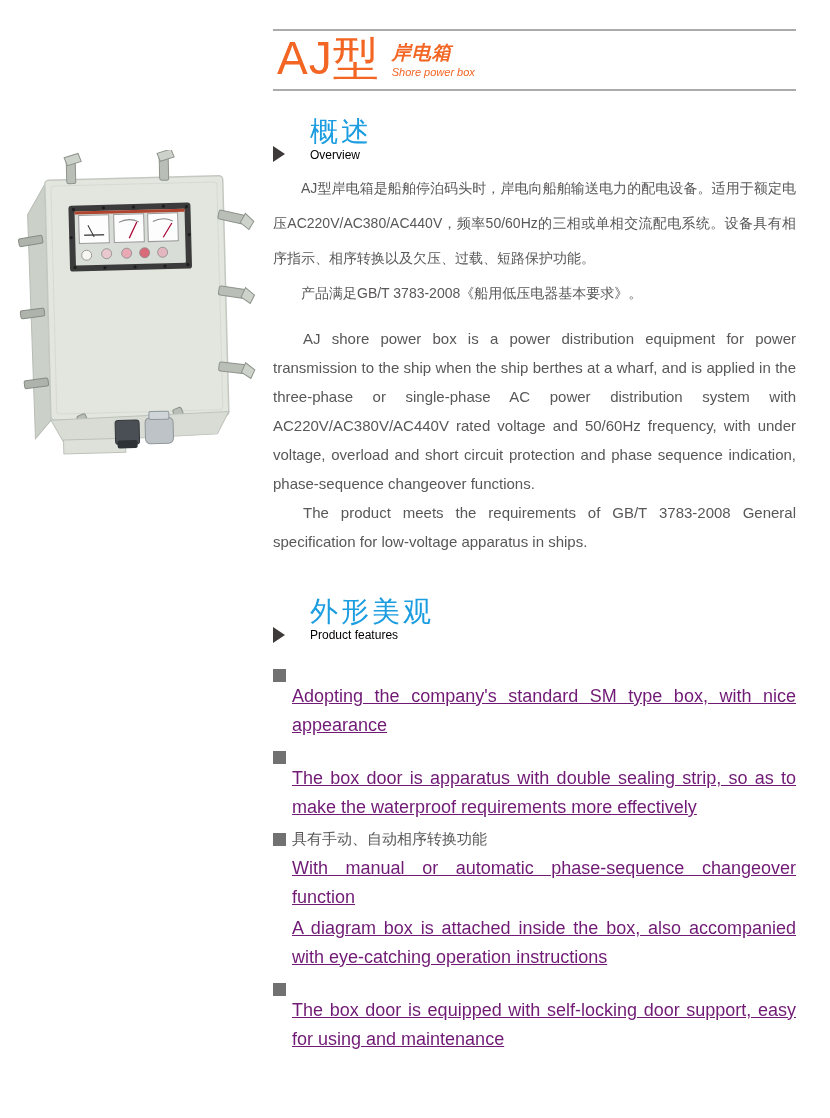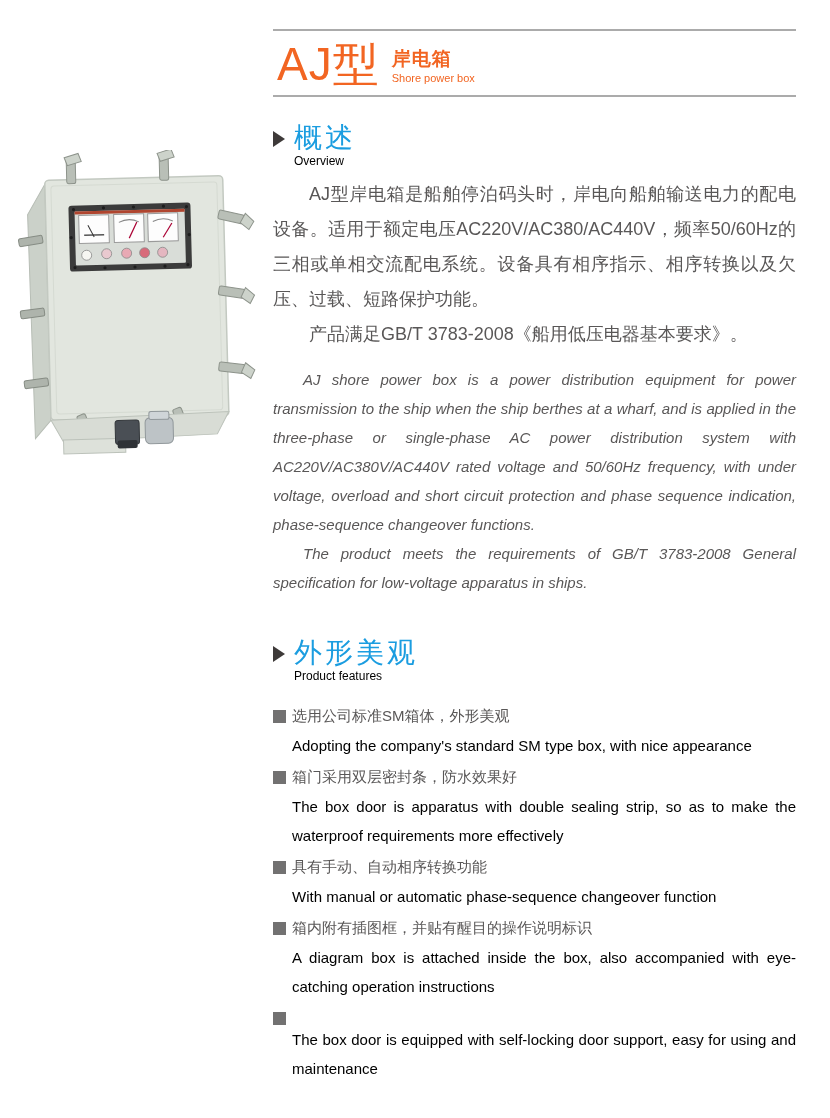--- a/index.html
+++ b/index.html
@@ -13,50 +13,50 @@
   
   .photo-col { position:absolute; left:8px; top:150px; width:255px; height:310px; }
   .photo-col svg { width:100%; height:100%; }
 
   
   .content-col { position:absolute; left:273px; top:0; width:523px; }
 
   .rule { height:2px; background:#ababab; }
   .rule.top { margin-top:29px; }
 
-  .title-row { display:flex; align-items:flex-end; gap:12px; padding:12px 0 8px 4px; }
+  .title-row { display:flex; align-items:flex-end; gap:12px; padding:6px 0 8px 4px; }
   .title-model { font-size:46px; line-height:0.95; color:#F26522; letter-spacing:1px; }
-  .title-sub { display:flex; flex-direction:column; padding-bottom:3px; }
+  .title-sub { display:flex; flex-direction:column; padding-bottom:3px;font-style:italic; }
   .title-cn { font-size:19px; font-weight:bold; color:#F26522; letter-spacing:1px; }
   .title-en { font-size:11px; color:#F26522; }
 
   .section { margin-top:0; }
-  .sec-head { display:flex; align-items:flex-start; gap:9px; }
+  .sec-head { display:flex; align-items:flex-end; gap:25px; }
   .tri-icon { width:0; height:0; border-left:12px solid #3E3A39;
               border-top:8px solid transparent; border-bottom:8px solid transparent;
               margin-top:9px; flex:none; }
   .sec-titles { display:flex; flex-direction:column; }
   .sec-cn { font-size:28px; color:#1B9DE0; letter-spacing:3px; line-height:1.15; }
   .sec-en { font-size:12px; color:#000000; line-height:1.2; }
 
   .overview-sec { margin-top:25px; }
   .para-cn { margin-top:9px; }
-  .para-cn p { font-size:18px; color:#595757; line-height:35px;
+  .para-cn p { font-size:14px; color:#595757; line-height:35px;
                text-align:justify; text-indent:2em; }
   .para-en { margin-top:13px; }
   .para-en p { font-size:15px; color:#595757; line-height:29px;
-               text-align:justify; text-indent:2em;font-style:italic; }
+               text-align:justify; text-indent:2em; }
 
   .features-sec { margin-top:40px; }
   .feat-list { margin-top:17px; }
   .feat-item { margin-top:2px; }
   .feat-cn { display:flex; font-size:15px; color:#595757; line-height:30px; }
   .sq-icon { width:13px; height:13px; background:#727171; margin:9px 6px 0 0; flex:none; }
-  .feat-en { font-size:15px; color:#000000; line-height:29px;
-             text-align:justify; margin-left:19px; }
+  .feat-en { font-size:18px; color:#701a75; line-height:29px;
+             text-align:justify; margin-left:19px;text-decoration:underline; }
 </style>
 </head>
 <body>
 
 <div class="page">
 
   <div class="photo-col">
     <svg viewBox="0 0 255 310" role="img" aria-label="Shore power box">
       <g transform="rotate(-1.5 127 155)">
 
@@ -208,47 +208,41 @@
           <div class="sec-cn">外形美观</div>
           <div class="sec-en">Product features</div>
         </div>
       </div>
 
       <div class="feat-list">
 
         <div class="feat-item">
           <div class="feat-cn">
               <span class="sq-icon"></span>
-              <span>选用公司标准SM箱体，外形美观</span>
             </div>
           <div class="feat-en">Adopting the company's standard SM type box, with nice appearance</div>
         </div>
 
 
         <div class="feat-item">
           <div class="feat-cn">
               <span class="sq-icon"></span>
-              <span>箱门采用双层密封条，防水效果好</span>
             </div>
           <div class="feat-en">The box door is apparatus with double sealing strip, so as to make the waterproof requirements more effectively</div>
         </div>
 
         <div class="feat-item">
           <div class="feat-cn">
               <span class="sq-icon"></span>
               <span>具有手动、自动相序转换功能</span>
             </div>
           <div class="feat-en">With manual or automatic phase-sequence changeover function</div>
         </div>
 
         <div class="feat-item">
-          <div class="feat-cn">
-              <span class="sq-icon"></span>
-              <span>箱内附有插图框，并贴有醒目的操作说明标识</span>
-            </div>
           <div class="feat-en">A diagram box is attached inside the box, also accompanied with eye-catching operation instructions</div>
         </div>
 
         <div class="feat-item">
           <div class="feat-cn">
               <span class="sq-icon"></span>
             </div>
           <div class="feat-en">The box door is equipped with self-locking door support, easy for using and maintenance</div>
         </div>
 

